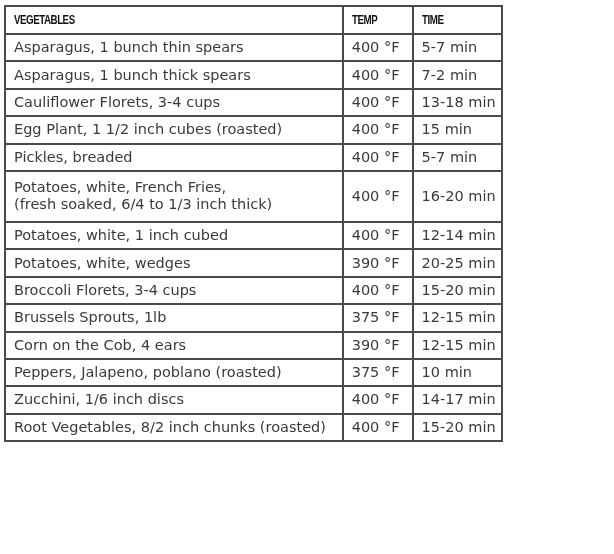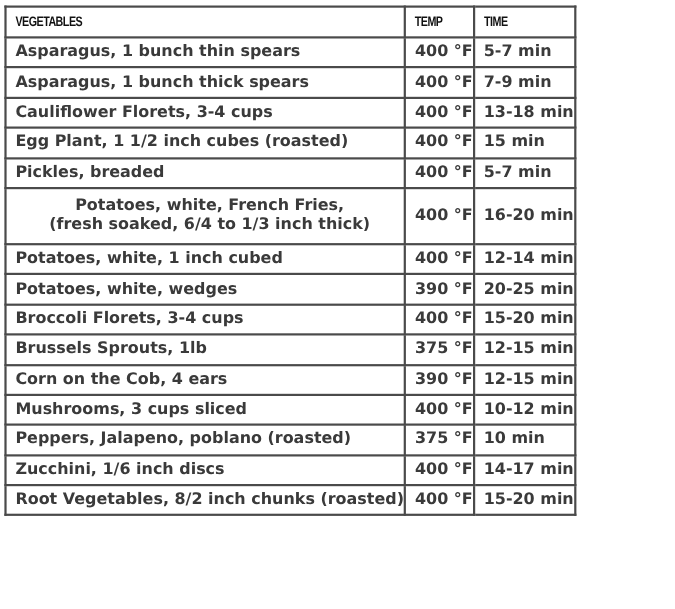--- a/index.html
+++ b/index.html
@@ -23,26 +23,26 @@
   th {
     height: 26px;
     font-family: "Liberation Sans", sans-serif;
     font-weight: bold;
     font-size: 12.5px;
     letter-spacing: -0.6px;
     color: #111111;
     transform-origin: left;
   }
   th span { display: inline-block; transform: scaleX(0.78); transform-origin: left center; }
-  td { height: 25.4px; line-height: 17px; font-weight: bold; }
+  td { height: 25.4px; line-height: 17px; }
   td.tall { height: 49px; }
   col.c1 { width: 390px; }
   col.c2 { width: 110px; }
   col.c3 { width: 107px; }
-  td span.ml { display: block; text-align: center; }
+  td span.ml { display: block; }
 </style>
 </head>
 <body>
 
 <div class="wrap">
 <table>
   <colgroup>
         <col class="c1">
         <col class="c2">
         <col class="c3">
@@ -56,21 +56,21 @@
   </thead>
   <tbody>
     <tr>
       <td>Asparagus, 1 bunch thin spears</td>
       <td>400 °F</td>
       <td>5-7 min</td>
     </tr>
     <tr>
       <td>Asparagus, 1 bunch thick spears</td>
       <td>400 °F</td>
-      <td>7-9 min</td>
+      <td>7-2 min</td>
     </tr>
     <tr>
       <td>Cauliflower Florets, 3-4 cups</td>
       <td>400 °F</td>
       <td>13-18 min</td>
     </tr>
     <tr>
       <td>Egg Plant, 1 1/2 inch cubes (roasted)</td>
       <td>400 °F</td>
       <td>15 min</td>
@@ -107,25 +107,20 @@
       <td>Brussels Sprouts, 1lb</td>
       <td>375 °F</td>
       <td>12-15 min</td>
     </tr>
     <tr>
       <td>Corn on the Cob, 4 ears</td>
       <td>390 °F</td>
       <td>12-15 min</td>
     </tr>
     <tr>
-      <td>Mushrooms, 3 cups sliced</td>
-      <td>400 °F</td>
-      <td>10-12 min</td>
-    </tr>
-    <tr>
       <td>Peppers, Jalapeno, poblano (roasted)</td>
       <td>375 °F</td>
       <td>10 min</td>
     </tr>
     <tr>
       <td>Zucchini, 1/6 inch discs</td>
       <td>400 °F</td>
       <td>14-17 min</td>
     </tr>
     <tr>

